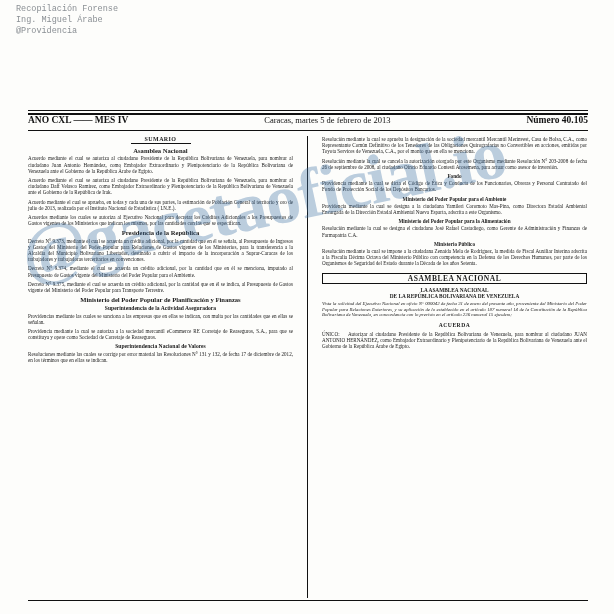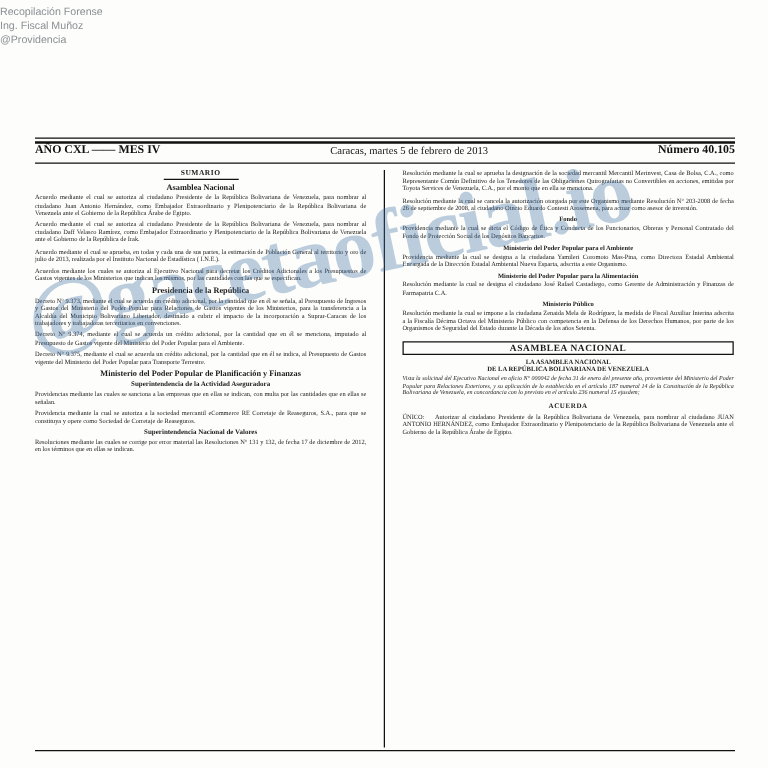--- a/index.html
+++ b/index.html
@@ -9,22 +9,22 @@
     font-family:"Liberation Serif", serif;
     position:relative;
     overflow:hidden;
   }
   .page {
     position:absolute; left:0; top:0; width:614px; height:614px;
     background:#fdfdfb;
   }
   
   .credit {
-    position:absolute; left:0; top:4px;
-    font-family:Liberation Sans, sans-serif;
+    position:absolute; left:16px; top:4px;
+    font-family:Liberation Mono, monospace;
     font-size:8.5px; line-height:11px;
     color:#8a8f94;
     z-index:40;
   }
   .credit div { white-space:nowrap; }
 
   
   .masthead {
     position:absolute; left:28px; top:20px; width:560px;
     text-align:center;
@@ -121,21 +121,21 @@
   .ital { font-style:italic; }
   .small { font-size:4.8px; line-height:5.9px; }
 </style>
 </head>
 <body>
 
 <div class="page">
 
   <div class="credit">
     <div>Recopilación Forense</div>
-    <div>Ing. Fiscal Muñoz</div>
+    <div>Ing. Miguel Árabe</div>
     <div>@Providencia</div>
   </div>
 
 
   <div class="rule r1"></div>
   <div class="rule r2"></div>
 
   <div class="issueline">
     <div>AÑO CXL  ——  MES IV</div>
     <div class="mid">Caracas, martes 5 de febrero de 2013</div>

